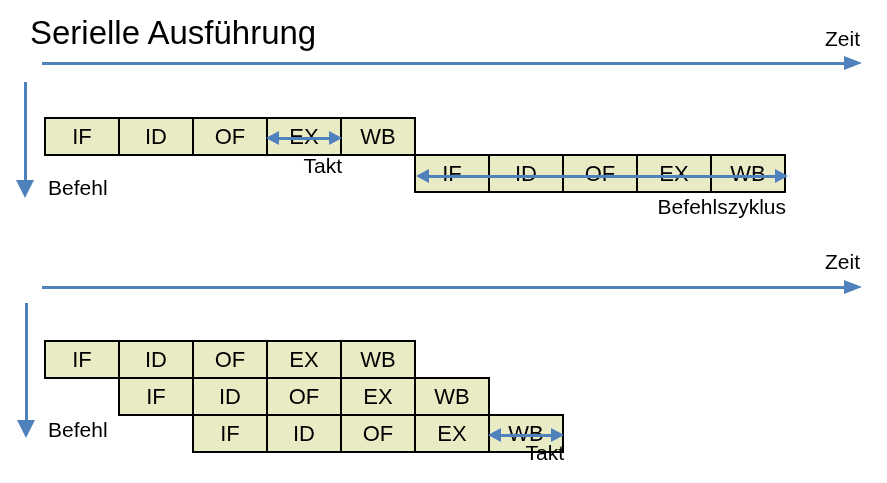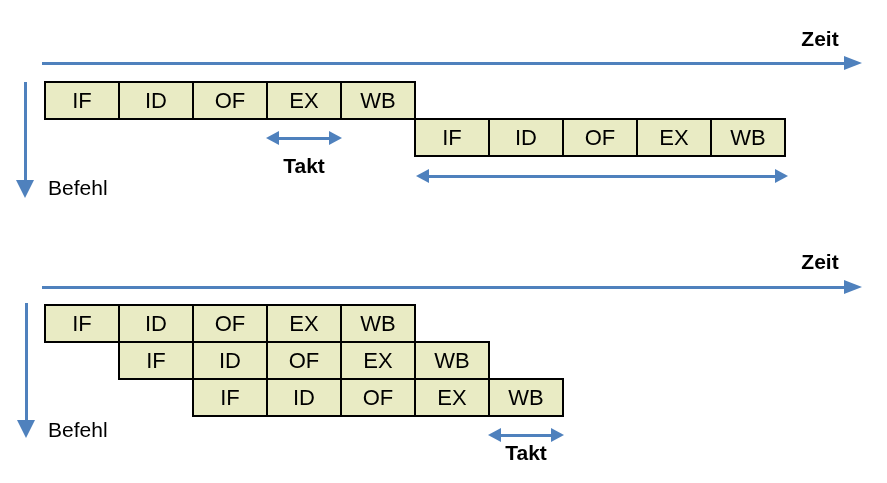--- a/index.html
+++ b/index.html
@@ -6,32 +6,33 @@
   .slide {
     position:relative;
     width:887px; height:483px;
     background:#ffffff;
     font-family:"Liberation Sans", sans-serif;
     color:#000000;
     overflow:hidden;
   }
   .title { position:absolute; font-size:33px; font-weight:400; white-space:nowrap; }
   .lbl { position:absolute; font-size:21px; white-space:nowrap; }
-  .center { text-align:center;font-weight:bold; }
+  .center { text-align:right; }
 
   
   .row { position:absolute; display:flex; }
   .cell {
     box-sizing:border-box;
     width:76px; height:39px;
     margin-left:-2px;
     border:2px solid #000000;
     background:#E9EBC4;
     display:flex; align-items:center; justify-content:center;
     font-size:22px;
+    margin-top:36px;
   }
   .cell:first-child { margin-left:0; }
 
   
   .hshaft { position:absolute; height:3px; background:#4F81BD; }
   .vshaft { position:absolute; width:3px;  background:#4F81BD; }
   .head-r { position:absolute; width:0; height:0;
             border-top:7px solid transparent; border-bottom:7px solid transparent;
             border-left:18px solid #4F81BD; }
   .head-d { position:absolute; width:0; height:0;
@@ -42,20 +43,21 @@
            border-right:13px solid #4F81BD; }
   .dh-r  { position:absolute; width:0; height:0;
            border-top:7px solid transparent; border-bottom:7px solid transparent;
            border-left:13px solid #4F81BD; }
 </style>
 </head>
 <body>
 
 <div class="slide">
 
+  <div class="title" style="left:30px; top:14px;">Serielle Ausführung</div>
 
   <div class="lbl center" style="left:780px; top:27px; width:80px;">Zeit</div>
 
   <div>
     <div class="hshaft" style="left:42px; top:61.5px; width:803px;"></div>
     <div class="head-r" style="left:844px; top:56px;"></div>
   </div>
 
   <div>
     <div class="vshaft" style="left:24px; top:82px; height:99px;"></div>
@@ -84,20 +86,21 @@
     <div class="hshaft" style="left:278px; top:136.5px; width:52px;"></div>
     <div class="dh-r" style="left:329px; top:131px;"></div>
   </div>
   <div class="lbl center" style="left:266px; top:154px; width:76px;">Takt</div>
 
   <div>
     <div class="dh-l" style="left:416px; top:169px;"></div>
     <div class="hshaft" style="left:428px; top:174.5px; width:348px;"></div>
     <div class="dh-r" style="left:775px; top:169px;"></div>
   </div>
+  <div class="lbl center" style="left:414px; top:195px; width:372px;">Befehlszyklus</div>
 
 
   <div class="lbl center" style="left:780px; top:250px; width:80px;">Zeit</div>
 
   <div>
     <div class="hshaft" style="left:42px; top:285.5px; width:803px;"></div>
     <div class="head-r" style="left:844px; top:280px;"></div>
   </div>
 
   <div>

